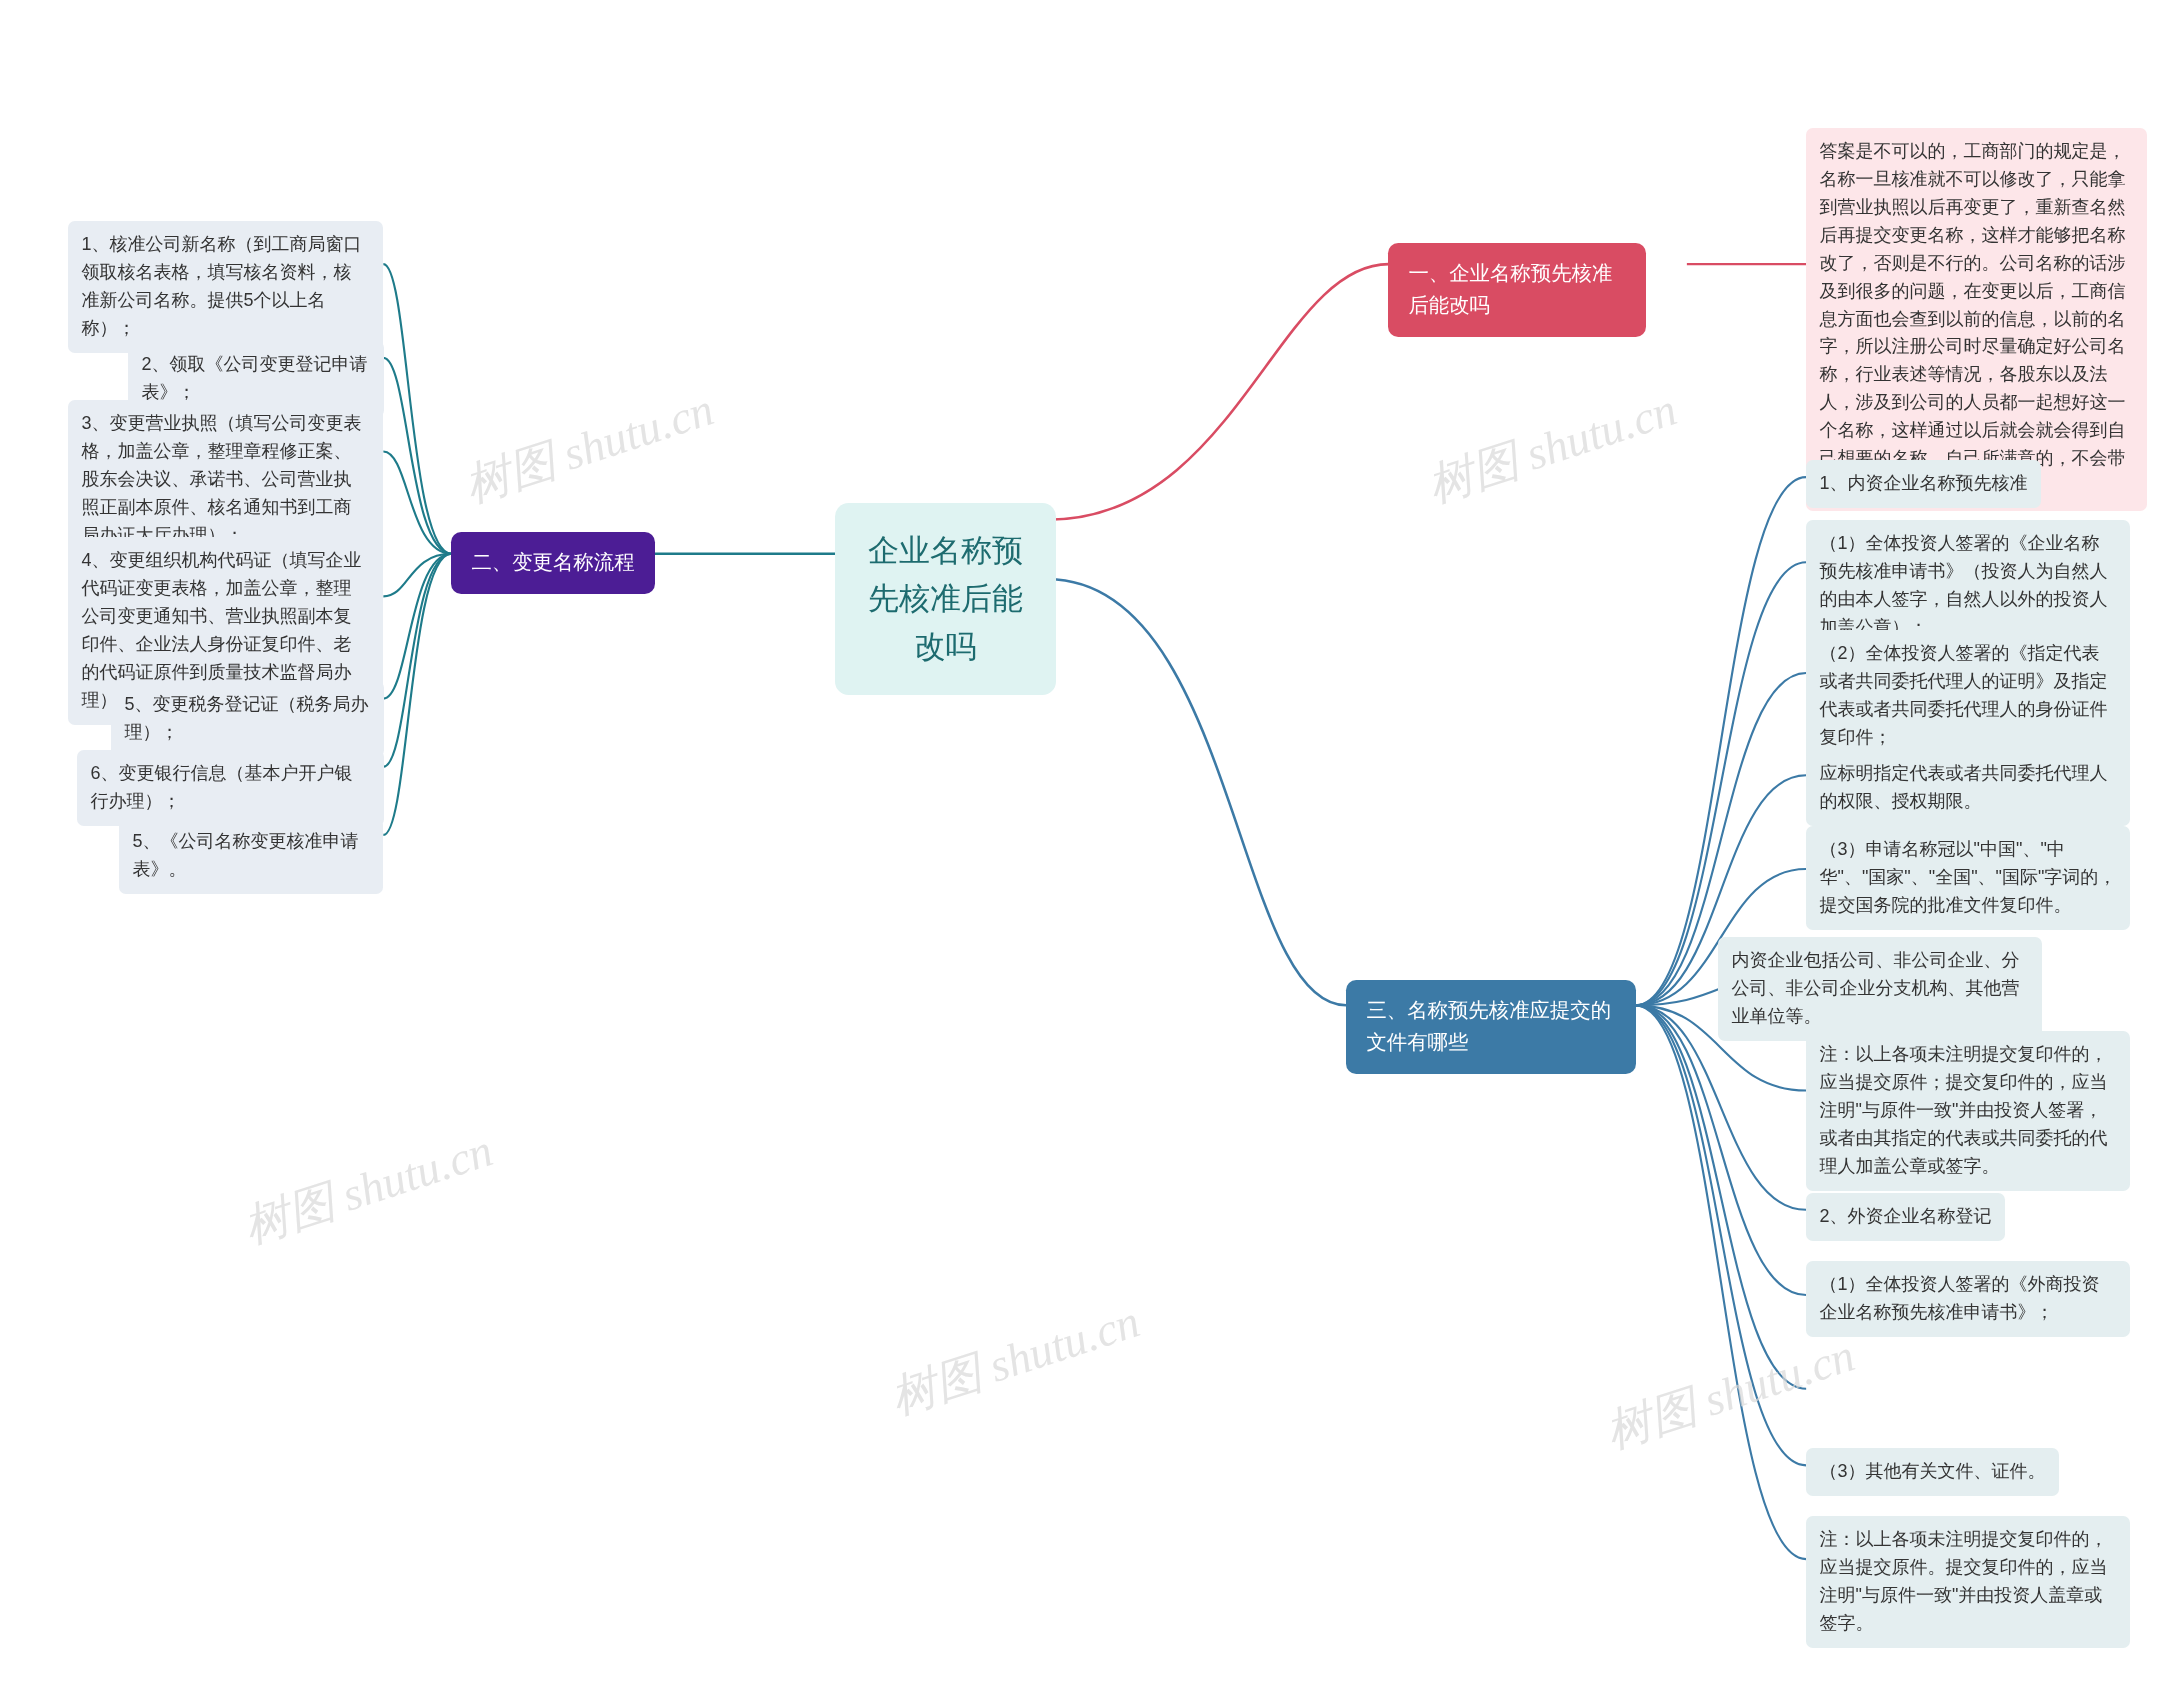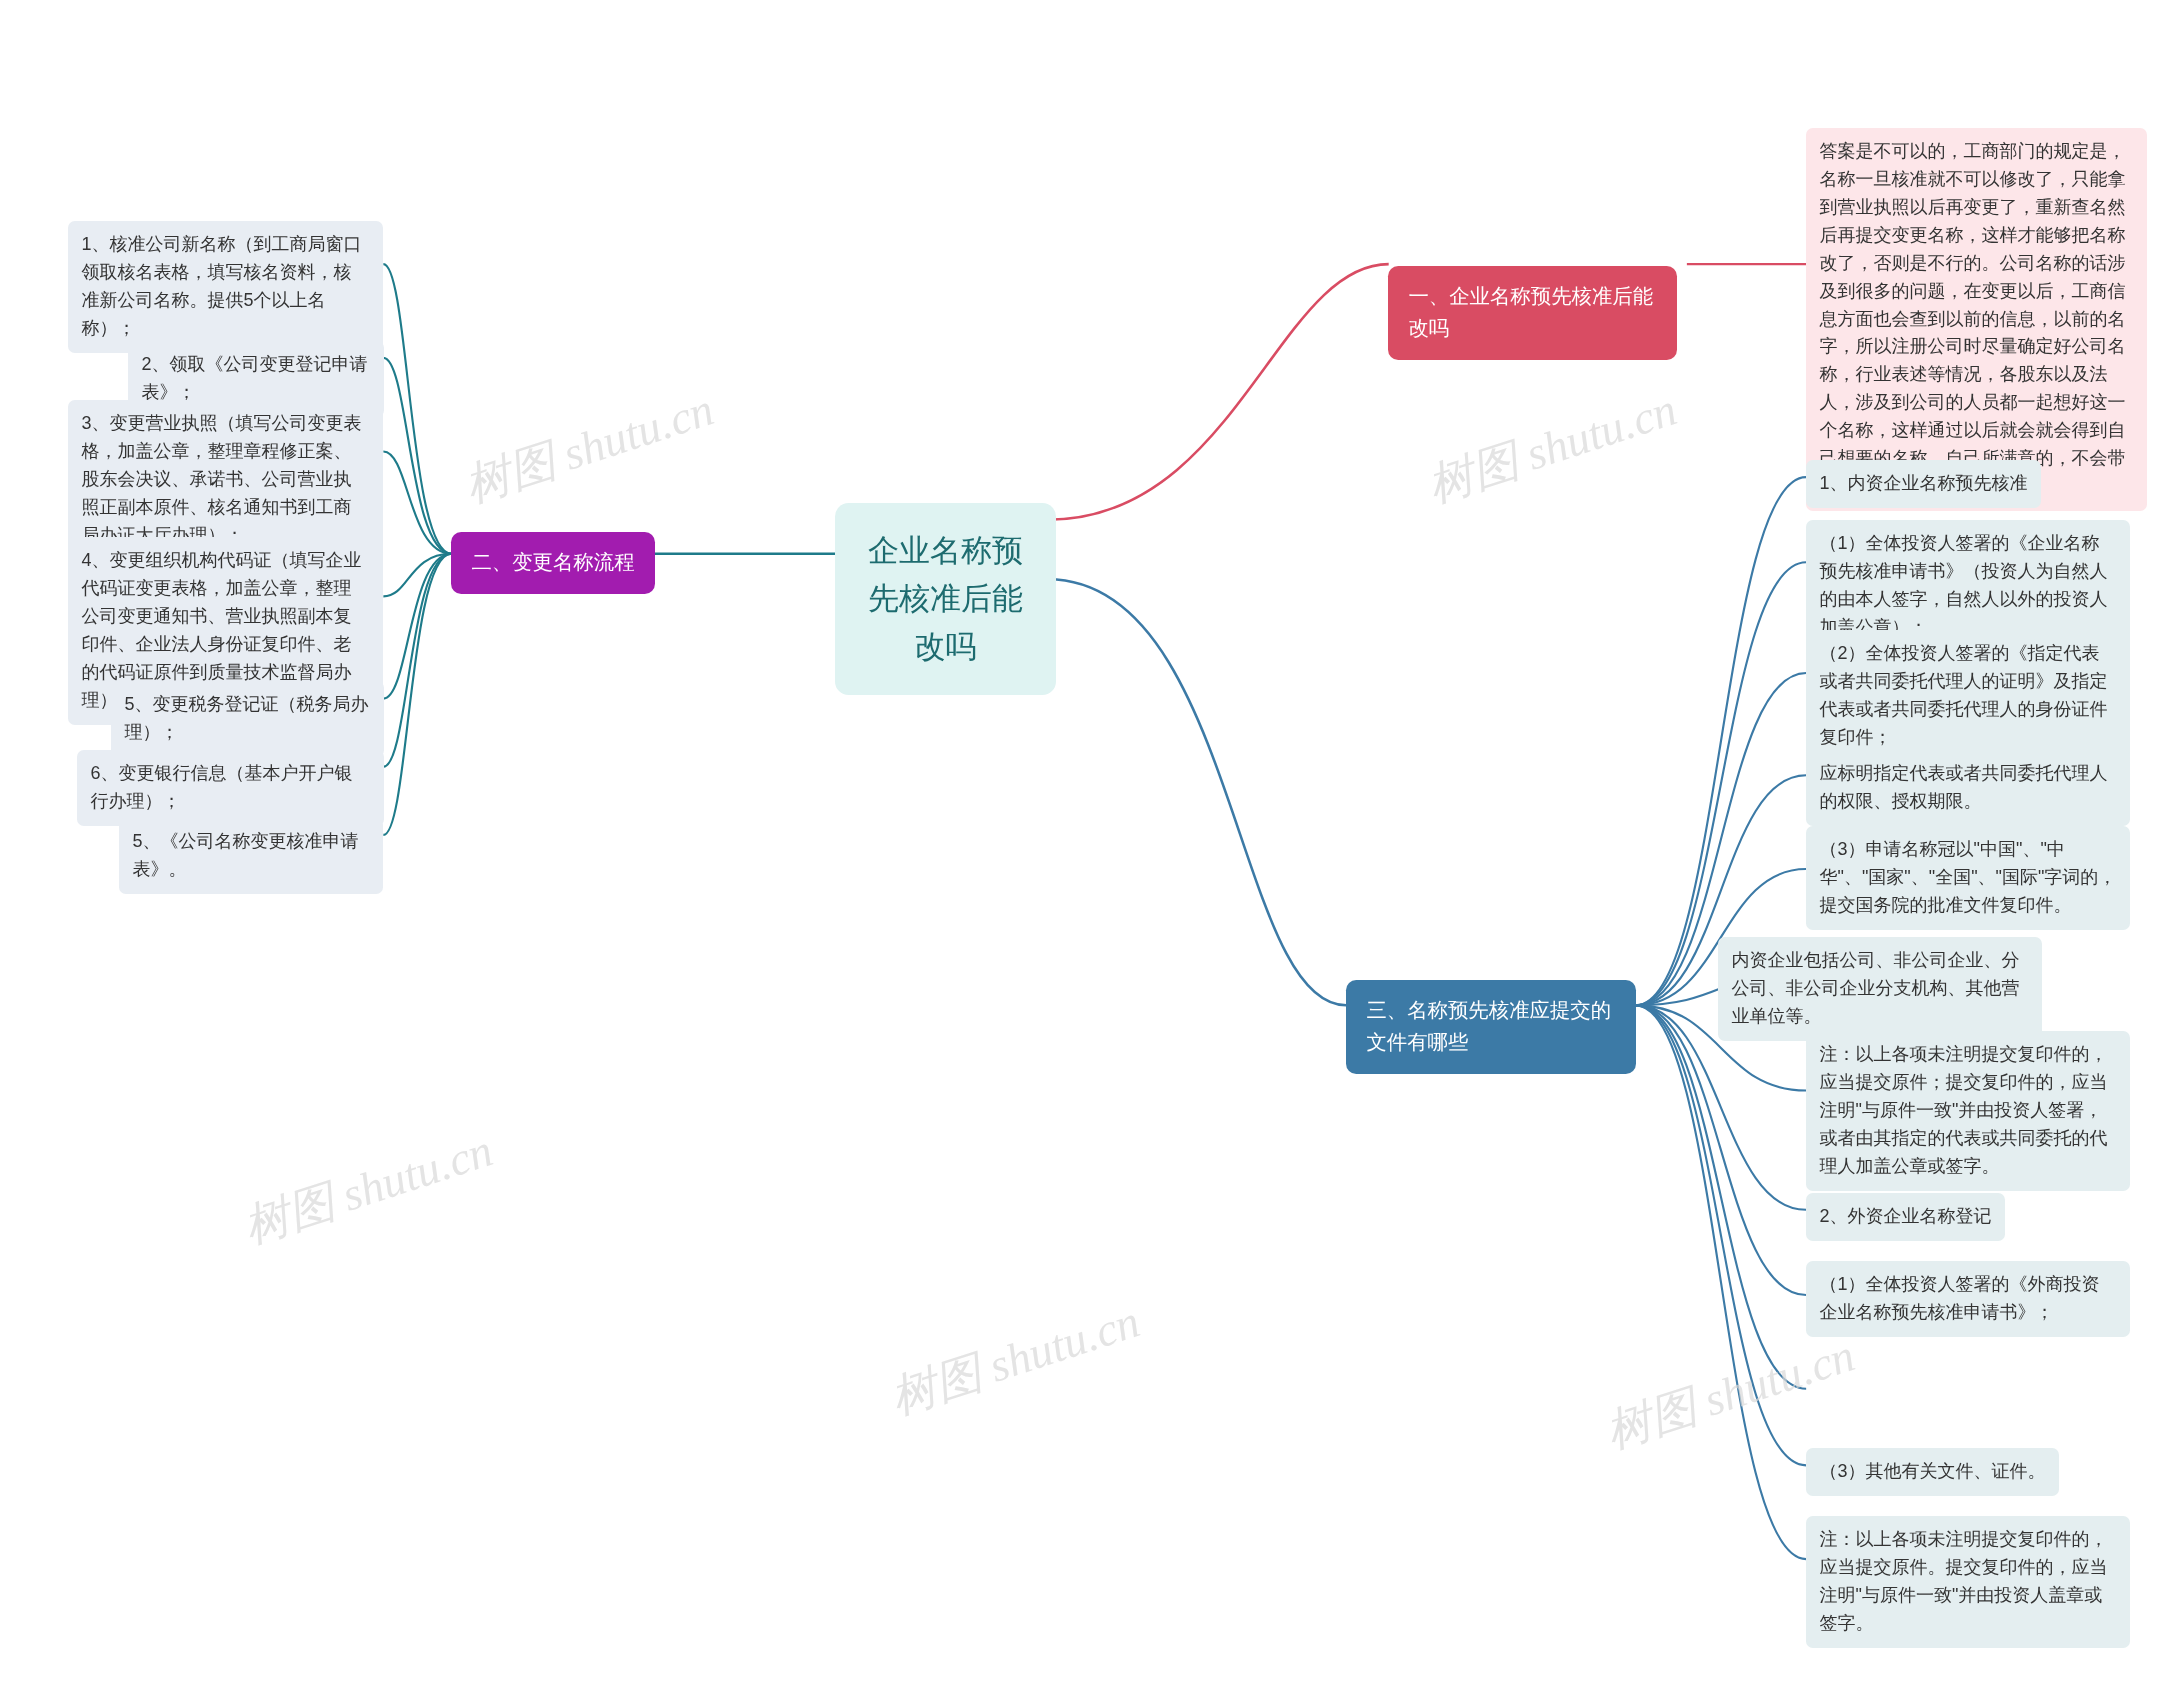--- a/index.html
+++ b/index.html
@@ -2,21 +2,21 @@
 <html style="font-size:13.6px"><head>
 <meta charset="utf-8">
 <style>
   * { box-sizing: border-box; margin: 0; padding: 0; }
   html, body { width: 2181px; height: 1692px; background: #ffffff; font-family: "Microsoft YaHei", "PingFang SC", sans-serif; }
   .canvas { position: relative; width: 2181px; height: 1692px; }
   .node { position: absolute; padding: 12px 15.3px; border-radius: 8.5px; font-size: 19px; line-height: 1.55; color: #222; }
   .root { background: #dff3f2; color: #1d6b6f; text-align: center; font-size: 31px; padding: 24px 31px; border-radius: 13.6px; }
   .branch { color: #fff; padding: 15.3px 20.4px; border-radius: 10.2px; font-size: 20.4px; }
   .b1 { background: #d94c63; }
-  .b2 { background: #a21caf; color: #fff; }
+  .b2 { background: #4c1d95; color: #fff; }
   .b3 { background: #3c7aa6; }
   .leaf { background: #e8edf3; max-width: 324px; font-size: 18px; color: #333; border-radius: 6.8px; padding: 10.2px 13.6px; }
   .leaf-pink { background: #fde6e9; max-width: 341px; }
   .leaf-teal { background: #e4eef0; max-width: 324px; }
   svg.connectors { position: absolute; top: 0; left: 0; width: 2181px; height: 1692px; pointer-events: none; }
   .wm { position: absolute; color: #d9d9d9; font-size: 46px; font-style: italic; transform: rotate(-18deg); opacity: 0.7; pointer-events: none; user-select: none; font-family: Georgia, serif; }
 </style>
 </head>
 <body>
 
@@ -49,21 +49,21 @@
     <path d="M 1920 1180 C 2020 1180, 2020 1280, 2120 1280" stroke="#3c7aa6" stroke-width="2.5" fill="none"></path>
     <path d="M 1920 1180 C 2020 1180, 2020 1420, 2120 1420" stroke="#3c7aa6" stroke-width="2.5" fill="none"></path>
     <path d="M 1920 1180 C 2020 1180, 2020 1520, 2120 1520" stroke="#3c7aa6" stroke-width="2.5" fill="none"></path>
     <path d="M 1920 1180 C 2020 1180, 2020 1630, 2120 1630" stroke="#3c7aa6" stroke-width="2.5" fill="none"></path>
     <path d="M 1920 1180 C 2020 1180, 2020 1720, 2120 1720" stroke="#3c7aa6" stroke-width="2.5" fill="none"></path>
     <path d="M 1920 1180 C 2020 1180, 2020 1830, 2120 1830" stroke="#3c7aa6" stroke-width="2.5" fill="none"></path>
   </svg>
 
   <div class="node root" style="left:835px; top:503px; width:221px;">企业名称预先核准后能改吗</div>
 
-  <div class="node branch b1" style="left:1388px; top:243px; width:289px;margin-top:23px;">一、企业名称预先核准后能改吗</div>
+  <div class="node branch b1" style="left:1388px; top:243px; width:258px;">一、企业名称预先核准后能改吗</div>
   <div class="node leaf leaf-pink" style="left:1806px; top:128px; width:341px;">答案是不可以的，工商部门的规定是，名称一旦核准就不可以修改了，只能拿到营业执照以后再变更了，重新查名然后再提交变更名称，这样才能够把名称改了，否则是不行的。公司名称的话涉及到很多的问题，在变更以后，工商信息方面也会查到以前的信息，以前的名字，所以注册公司时尽量确定好公司名称，行业表述等情况，各股东以及法人，涉及到公司的人员都一起想好这一个名称，这样通过以后就会就会得到自己想要的名称，自己所满意的，不会带来不必要的麻烦。</div>
 
   <div class="node branch b2" style="left:451px; top:532px;">二、变更名称流程</div>
   <div class="node leaf" style="left:68px; top:221px; width:315px;">1、核准公司新名称（到工商局窗口领取核名表格，填写核名资料，核准新公司名称。提供5个以上名称）；</div>
   <div class="node leaf" style="left:128px; top:341px; width:256px;">2、领取《公司变更登记申请表》；</div>
   <div class="node leaf" style="left:68px; top:400px; width:315px;">3、变更营业执照（填写公司变更表格，加盖公章，整理章程修正案、股东会决议、承诺书、公司营业执照正副本原件、核名通知书到工商局办证大厅办理）；</div>
   <div class="node leaf" style="left:68px; top:537px; width:315px;">4、变更组织机构代码证（填写企业代码证变更表格，加盖公章，整理公司变更通知书、营业执照副本复印件、企业法人身份证复印件、老的代码证原件到质量技术监督局办理）；</div>
   <div class="node leaf" style="left:111px; top:681px; width:273px;">5、变更税务登记证（税务局办理）；</div>
   <div class="node leaf" style="left:77px; top:750px; width:307px;">6、变更银行信息（基本户开户银行办理）；</div>
   <div class="node leaf" style="left:119px; top:818px; width:264px;">5、《公司名称变更核准申请表》。</div>

